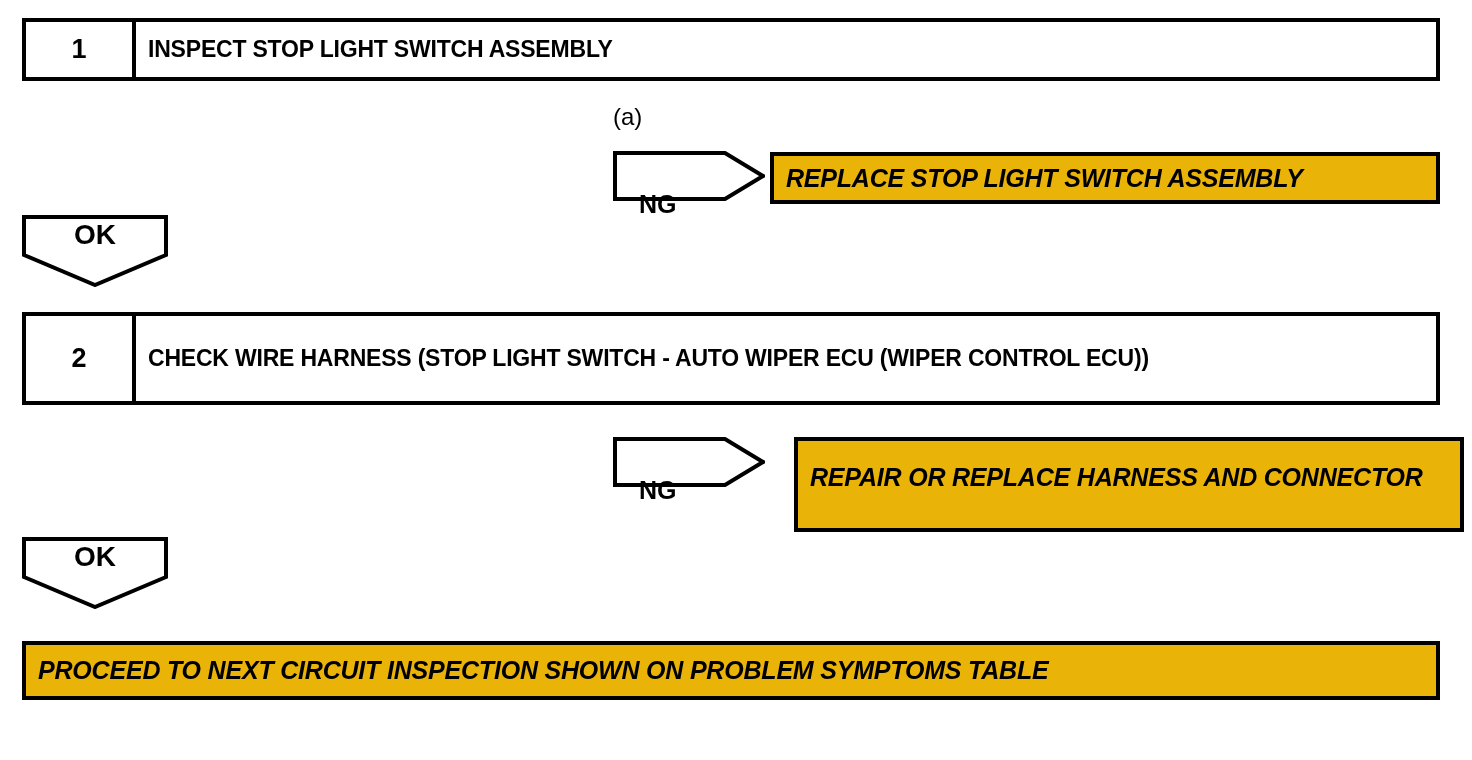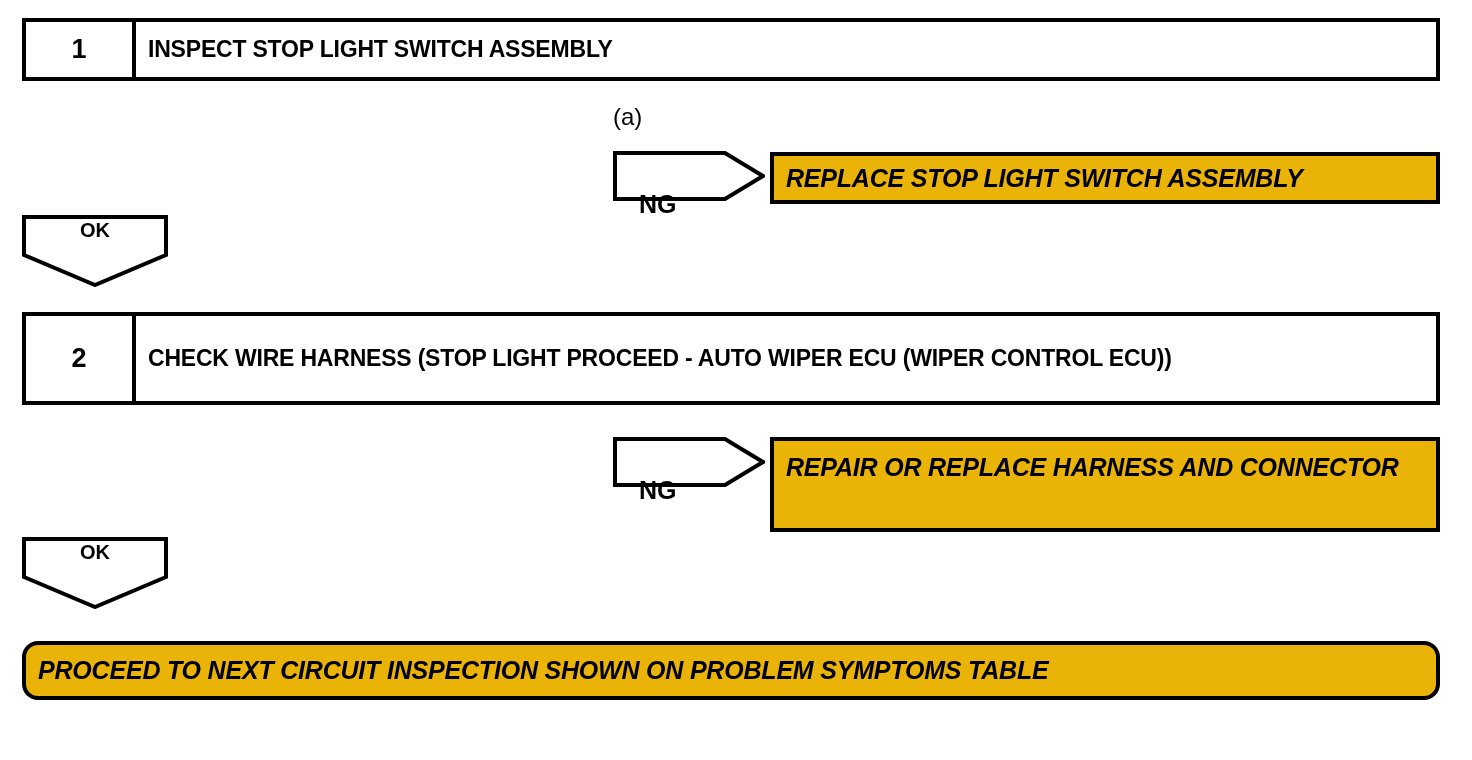--- a/index.html
+++ b/index.html
@@ -67,21 +67,22 @@
     align-items: center;
     padding: 0 12px;
     font-size: 25px;
     font-weight: bold;
     line-height: 1.32;
     letter-spacing: -0.2px;
     font-style: italic;
   }
   .result-box.top-align {
     align-items: flex-start;
-    padding-top: 10px;
+    padding-top: 20px;
+    margin-left: 24px;
   }
 
   
   .ng-arrow {
     position: absolute;
   }
   .ng-arrow svg {
     display: block;
   }
   .ng-arrow .ng-label {
@@ -103,21 +104,21 @@
   }
   .ok-pentagon svg {
     display: block;
   }
   .ok-pentagon .ok-label {
     position: absolute;
     left: 0;
     top: 4px;
     width: 100%;
     text-align: center;
-    font-size: 20px;
+    font-size: 28px;
     font-weight: bold;
     letter-spacing: 0px;
   }
 
   
   .procedure-line {
     position: absolute;
     font-size: 24px;
     font-weight: normal;
     letter-spacing: 0px;
@@ -156,34 +157,34 @@
 
   <div class="ok-pentagon" style="left:22px; top:215px; width:146px; height:72px;">
     <svg width="146" height="72" viewBox="0 0 146 72">
       <polygon points="2,2 144,2 144,40 73,70 2,40" fill="#ffffff" stroke="#000000" stroke-width="4" stroke-linejoin="miter"></polygon>
     </svg>
     <span class="ok-label">OK</span>
   </div>
 
   <div class="step-box" style="left:22px; top:312px; width:1418px; height:93px;">
     <div class="step-num">2</div>
-    <div class="step-title">CHECK WIRE HARNESS (STOP LIGHT PROCEED - AUTO WIPER ECU (WIPER CONTROL ECU))</div>
+    <div class="step-title">CHECK WIRE HARNESS (STOP LIGHT SWITCH - AUTO WIPER ECU (WIPER CONTROL ECU))</div>
   </div>
 
   <div class="ng-arrow" style="left:613px; top:437px; width:152px; height:50px;">
     <svg width="152" height="50" viewBox="0 0 152 50">
       <polygon points="2,2 112,2 150,25 112,48 2,48" fill="#ffffff" stroke="#000000" stroke-width="4" stroke-linejoin="miter"></polygon>
     </svg>
     <span class="ng-label">NG</span>
   </div>
 
   <div class="result-box top-align" style="left:770px; top:437px; width:670px; height:95px;">REPAIR OR REPLACE HARNESS AND CONNECTOR</div>
 
   <div class="ok-pentagon" style="left:22px; top:537px; width:146px; height:72px;">
     <svg width="146" height="72" viewBox="0 0 146 72">
       <polygon points="2,2 144,2 144,40 73,70 2,40" fill="#ffffff" stroke="#000000" stroke-width="4" stroke-linejoin="miter"></polygon>
     </svg>
     <span class="ok-label">OK</span>
   </div>
 
-  <div class="result-box" style="left:22px; top:641px; width:1418px; height:59px;border-radius:16px;">PROCEED TO NEXT CIRCUIT INSPECTION SHOWN ON PROBLEM SYMPTOMS TABLE</div>
+  <div class="result-box" style="left:22px; top:641px; width:1418px; height:59px;">PROCEED TO NEXT CIRCUIT INSPECTION SHOWN ON PROBLEM SYMPTOMS TABLE</div>
 
 </div>
 
 </body></html>

